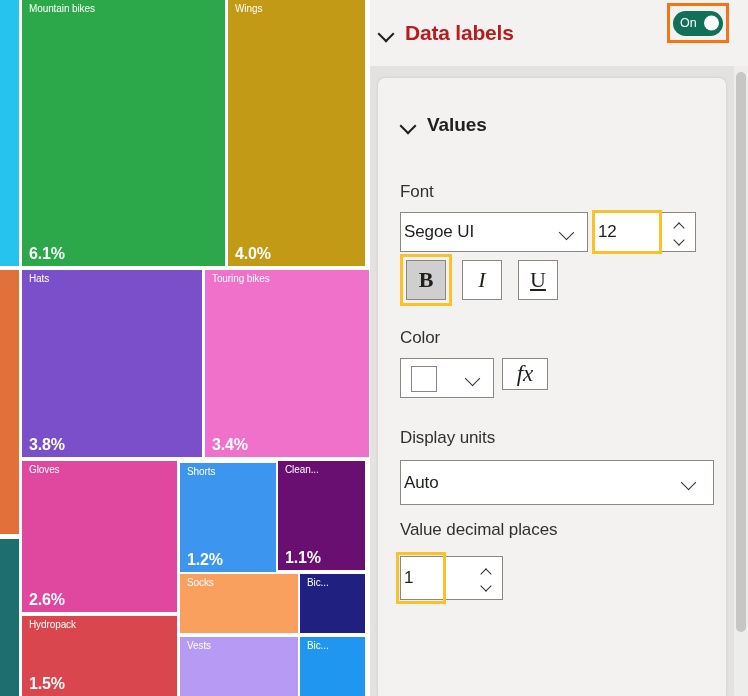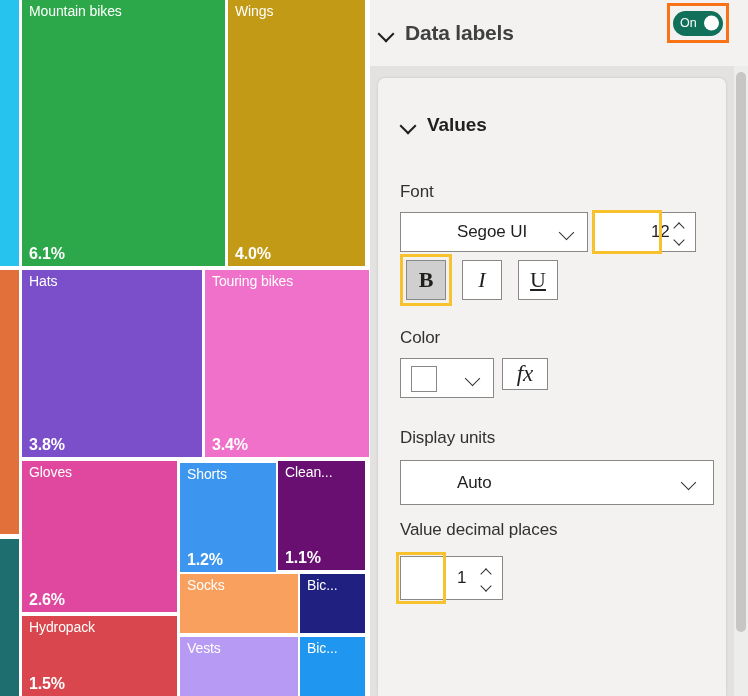--- a/index.html
+++ b/index.html
@@ -17,21 +17,21 @@
     width: 370px; height: 696px;
     background: #ffffff;
   }
   .tile {
     position: absolute;
     overflow: hidden;
     color: #ffffff;
   }
   .tile .cat {
     position: absolute; left: 7px; top: 3px;
-    font-size: 14px; font-weight: 400;
+    font-size: 10px; font-weight: 400;
     white-space: nowrap;
     letter-spacing: -0.1px;
   }
   .tile .val {
     position: absolute; left: 7px; bottom: 3px;
     font-size: 16px; font-weight: bold;
     white-space: nowrap;
     letter-spacing: -0.2px;
   }
   .strip { position: absolute; }
@@ -58,21 +58,21 @@
   .chev::before {
     content: "";
     position: absolute;
     left: 2px; top: 3px;
     width: 10px; height: 10px;
     border-right: 2px solid #201f1e;
     border-bottom: 2px solid #201f1e;
     transform: rotate(45deg);
   }
   #header-title {
-    font-size: 21px; font-weight: bold; color: #404040;
+    font-size: 21px; font-weight: bold; color: #b91c1c;
     margin-left: 10px; letter-spacing: -0.2px;
   }
   #toggle-wrap {
     position: absolute; left: 297px; top: 3px;
     width: 62px; height: 40px;
     border: 3px solid #f97316;
     display: flex; align-items: center; justify-content: center;
     background: #f3f2f1;
   }
   #toggle {
@@ -126,23 +126,22 @@
   }
 
   
   .wbox {
     position: absolute;
     background: #ffffff;
     border: 1px solid #8a8886;
     display: flex; align-items: center;
   }
   .wbox .txt {
-    font-size: 17px; color: #201f1e; padding-left: 18px;
+    font-size: 17px; color: #201f1e; padding-left: 3px;
     letter-spacing: -0.1px;
-    margin-left: 38px;
   }
   .dd-chev {
     position: absolute;
     width: 16px; height: 16px;
   }
   .dd-chev::before {
     content: "";
     position: absolute; left: 2px; top: 2px;
     width: 10px; height: 10px;
     border-right: 1.6px solid #323130;

